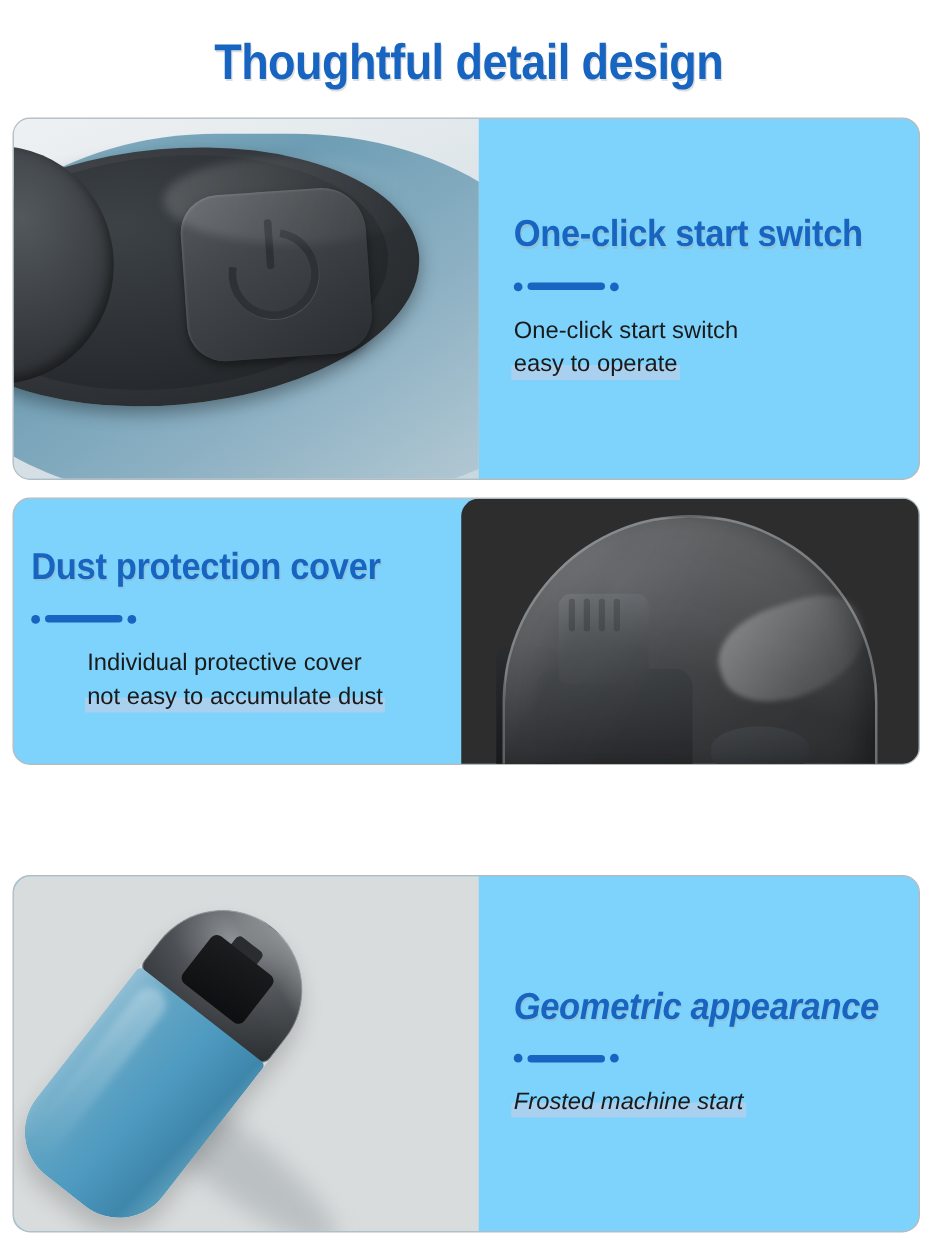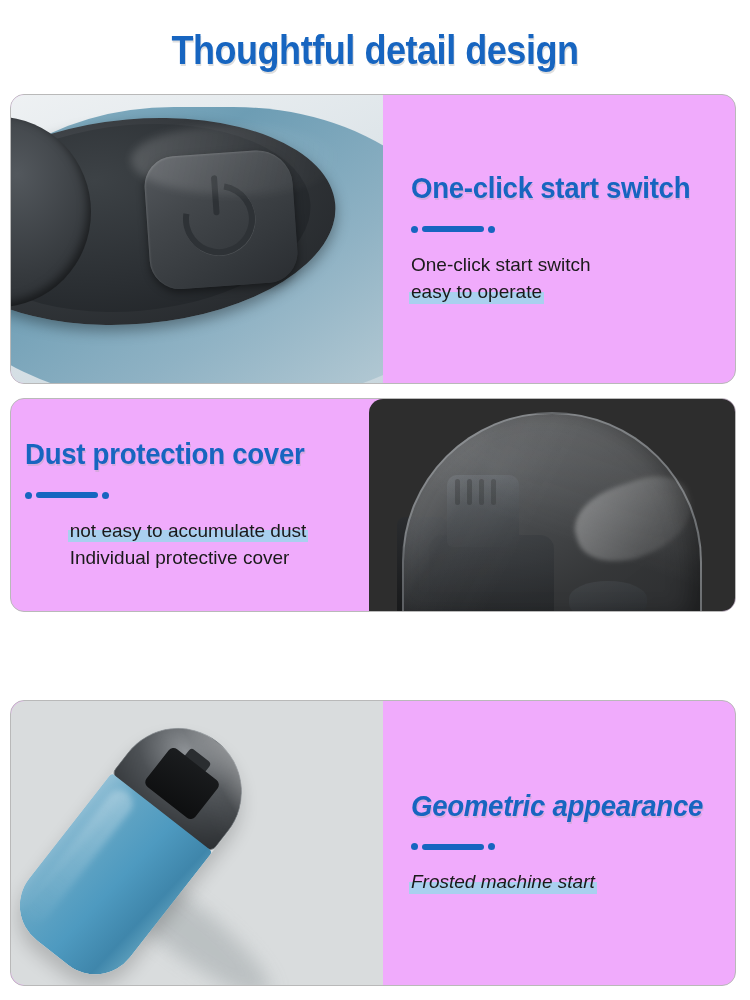--- a/index.html
+++ b/index.html
@@ -29,21 +29,21 @@
     white-space: nowrap;
   }
 
   
   .card {
     position: absolute;
     left: 10px;
     width: 726px;
     border: 1px solid #b9b9b9;
     border-radius: 14px;
-    background: #f0abfc;
+    background: #7dd3fc;
     overflow: hidden;
     display: flex;
   }
   .card-1 { top: 94px;  height: 290px; }
   .card-2 { top: 398px; height: 214px; }
   .card-3 { top: 700px; height: 286px; font-style: italic; }
 
   .card-photo { position: relative; overflow: hidden; flex: 0 0 auto; }
   .card-text  {
     flex: 1 1 auto;
@@ -364,22 +364,22 @@
   <div class="card-text text-left">
     <div class="heading-wrap-left">
       <div class="feature-heading">Dust protection cover</div>
     </div>
     <div class="divider align-right">
       <span class="dot"></span>
       <span class="bar"></span>
       <span class="dot"></span>
     </div>
     <div class="feature-body body-center">
+      <span class="line">Individual protective cover</span>
       <span class="line highlight">not easy to accumulate dust</span>
-      <span class="line">Individual protective cover</span>
     </div>
   </div>
 
   <div class="card-photo photo2">
     <div class="p2-inner">
       <div class="p2-band"></div>
       <div class="p2-side"></div>
       <div class="p2-head"></div>
       <div class="p2-tip">
         <span class="slot" style="left:8px"></span>

